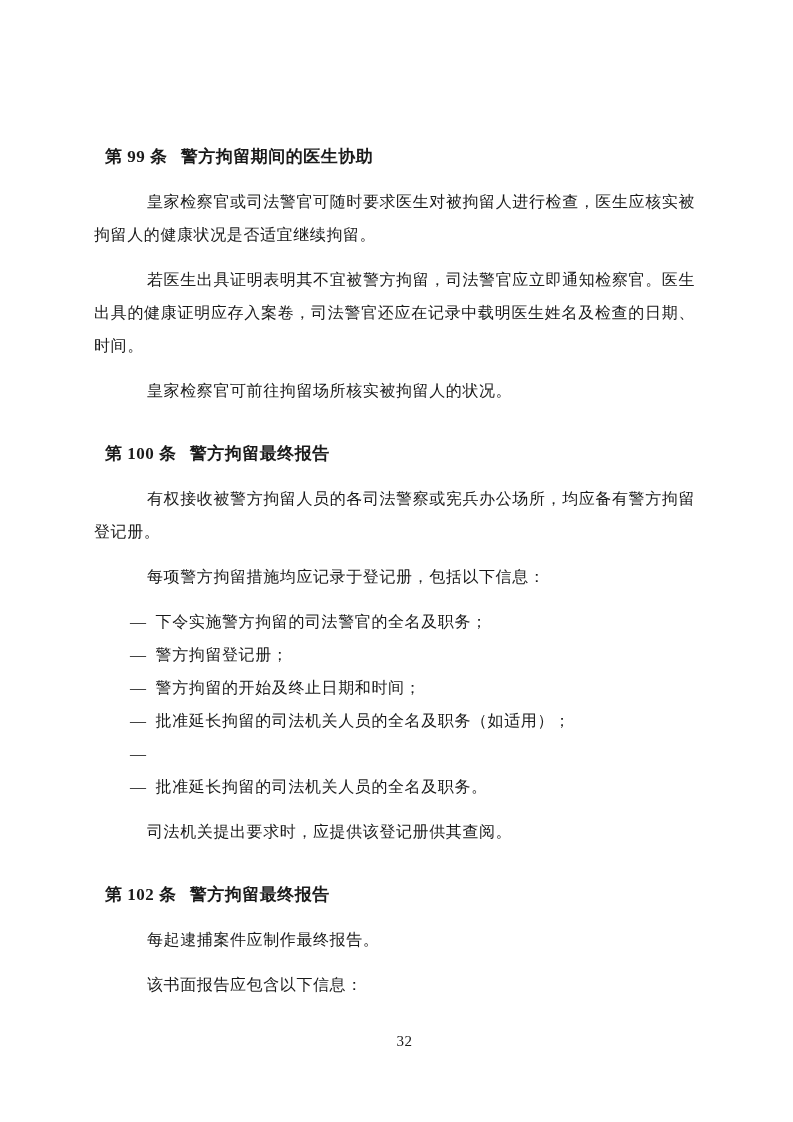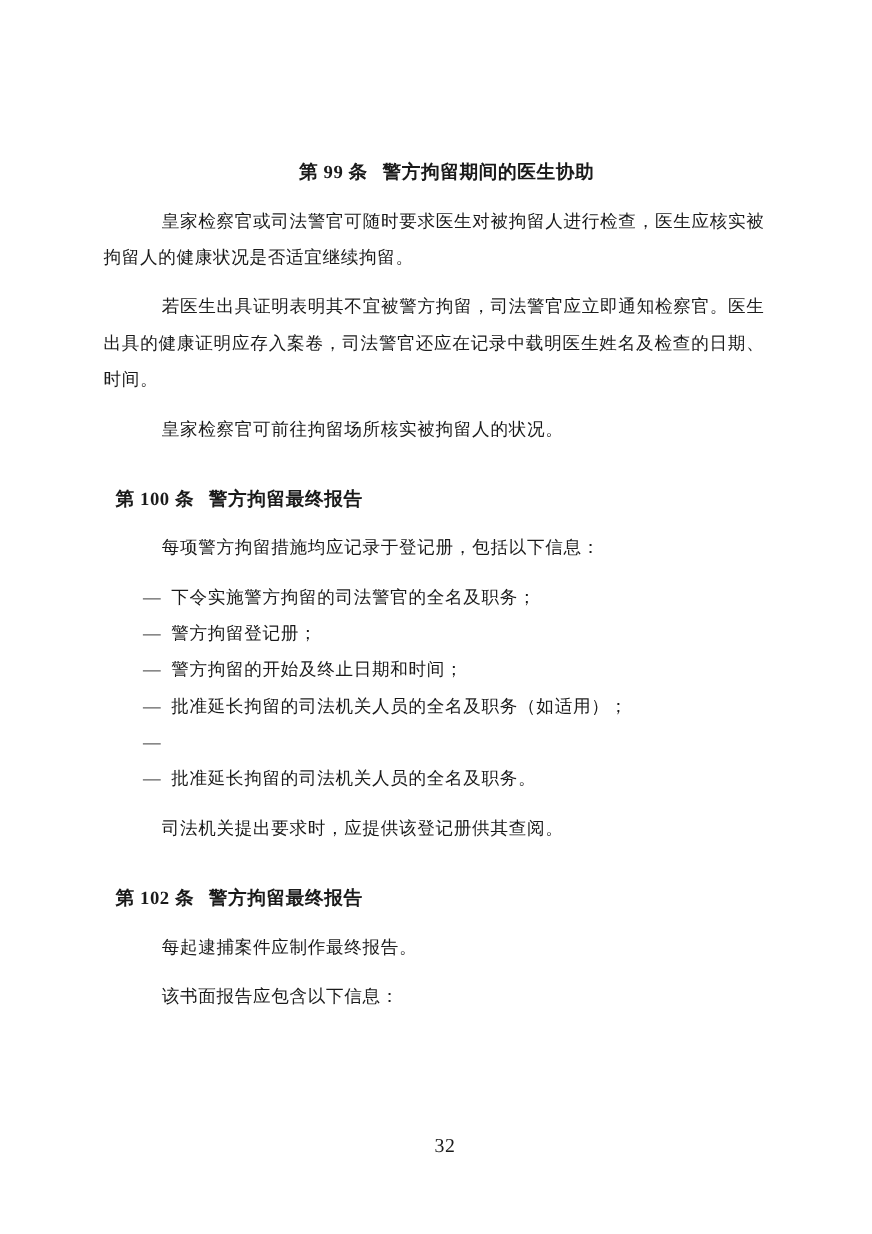--- a/index.html
+++ b/index.html
@@ -24,21 +24,20 @@
   .article-heading {
     margin: 30px 0 0 0;
     padding-left: 23px;
     font-weight: bold;
     font-size: 17px;
     line-height: 33px;
     white-space: nowrap;
   }
   .article-heading.first {
     margin-top: 0;
-    text-align: center;
   }
   .article-heading .num {
     letter-spacing: 0.5px;
   }
   .article-heading .ttl {
     margin-left: 9px;
     letter-spacing: 0.5px;
   }
   p.para {
     margin: 12px;
@@ -61,21 +60,21 @@
   }
   .list-item .item-text {
     flex: 1 1 auto;
   }
   .page-number {
     position: absolute;
     left: 16px;
     right: 0;
     top: 1031px;
     text-align: center;
-    font-size: 18px;
+    font-size: 15px;
     line-height: 20px;
     letter-spacing: 0.5px;
   }
 </style>
 </head>
 <body>
 
 <div class="page">
 
   <h2 class="article-heading first">
@@ -84,20 +83,21 @@
   </h2>
   <p class="para">皇家检察官或司法警官可随时要求医生对被拘留人进行检查，医生应核实被拘留人的健康状况是否适宜继续拘留。</p>
   <p class="para">若医生出具证明表明其不宜被警方拘留，司法警官应立即通知检察官。医生出具的健康证明应存入案卷，司法警官还应在记录中载明医生姓名及检查的日期、时间。</p>
   <p class="para">皇家检察官可前往拘留场所核实被拘留人的状况。</p>
 
   <h2 class="article-heading">
     <span class="num">第 100 条</span>
     <span class="ttl">警方拘留最终报告</span>
   </h2>
 
+  <p class="para">有权接收被警方拘留人员的各司法警察或宪兵办公场所，均应备有警方拘留登记册。</p>
   <p class="para">每项警方拘留措施均应记录于登记册，包括以下信息：</p>
 
   <div class="list-item">
     <span class="dash">—</span>
     <span class="item-text">下令实施警方拘留的司法警官的全名及职务；</span>
   </div>
   <div class="list-item">
     <span class="dash">—</span>
     <span class="item-text">警方拘留登记册；</span>
   </div>

